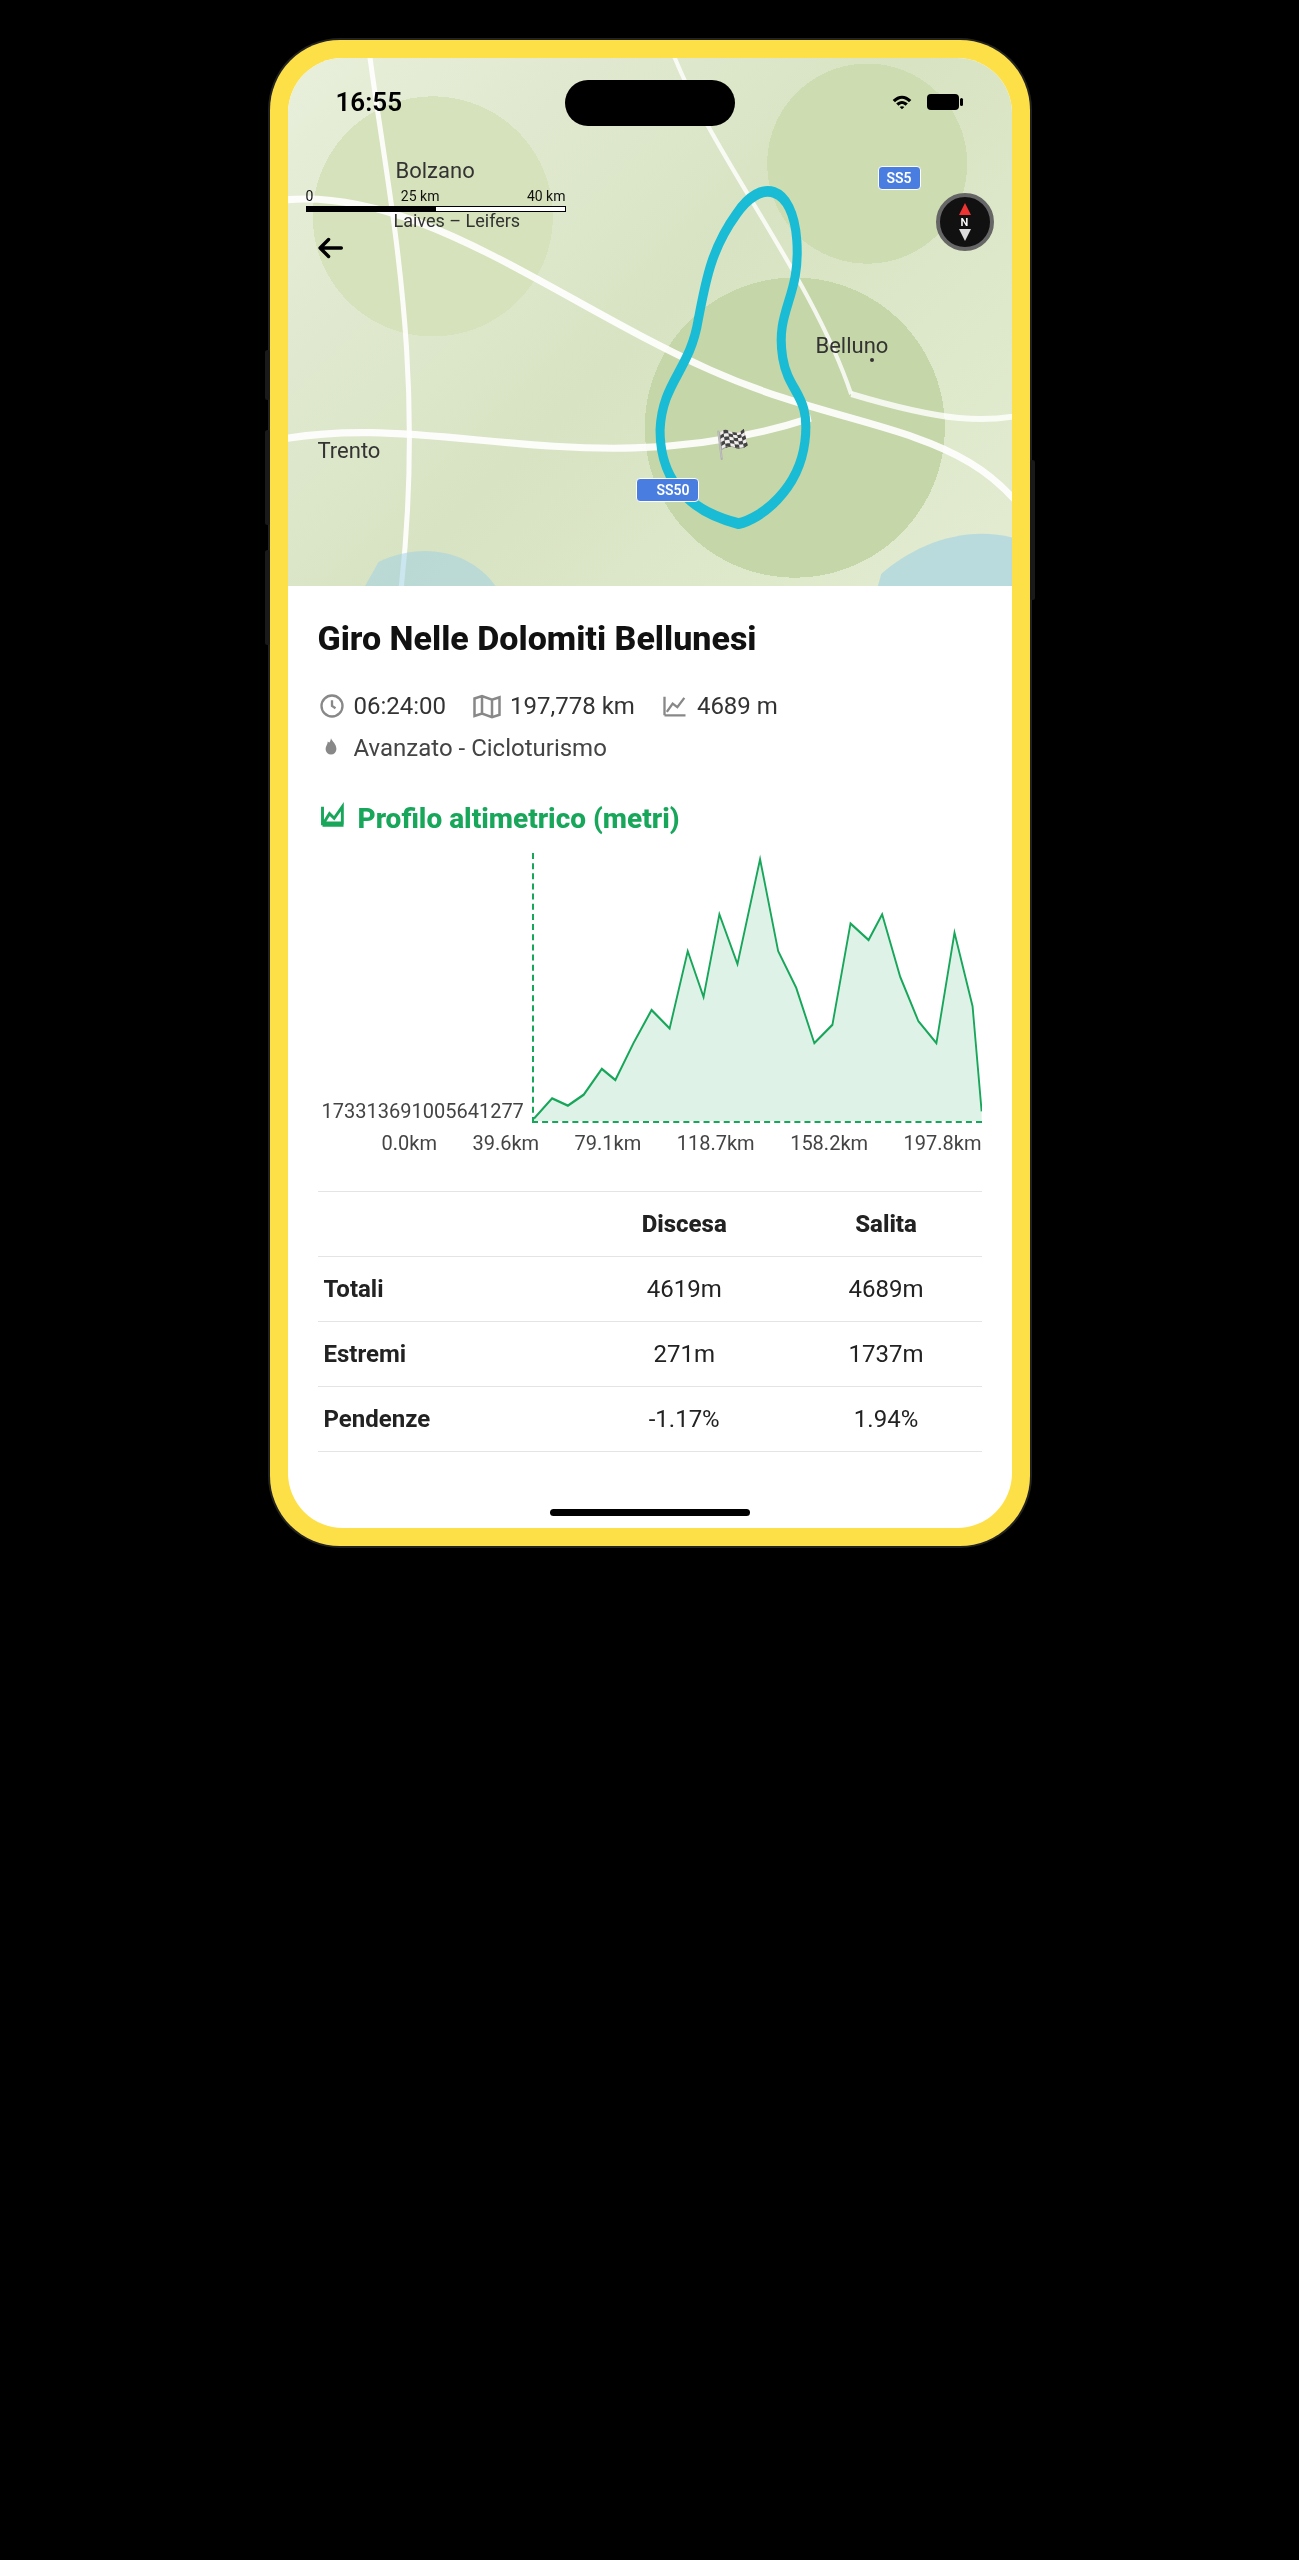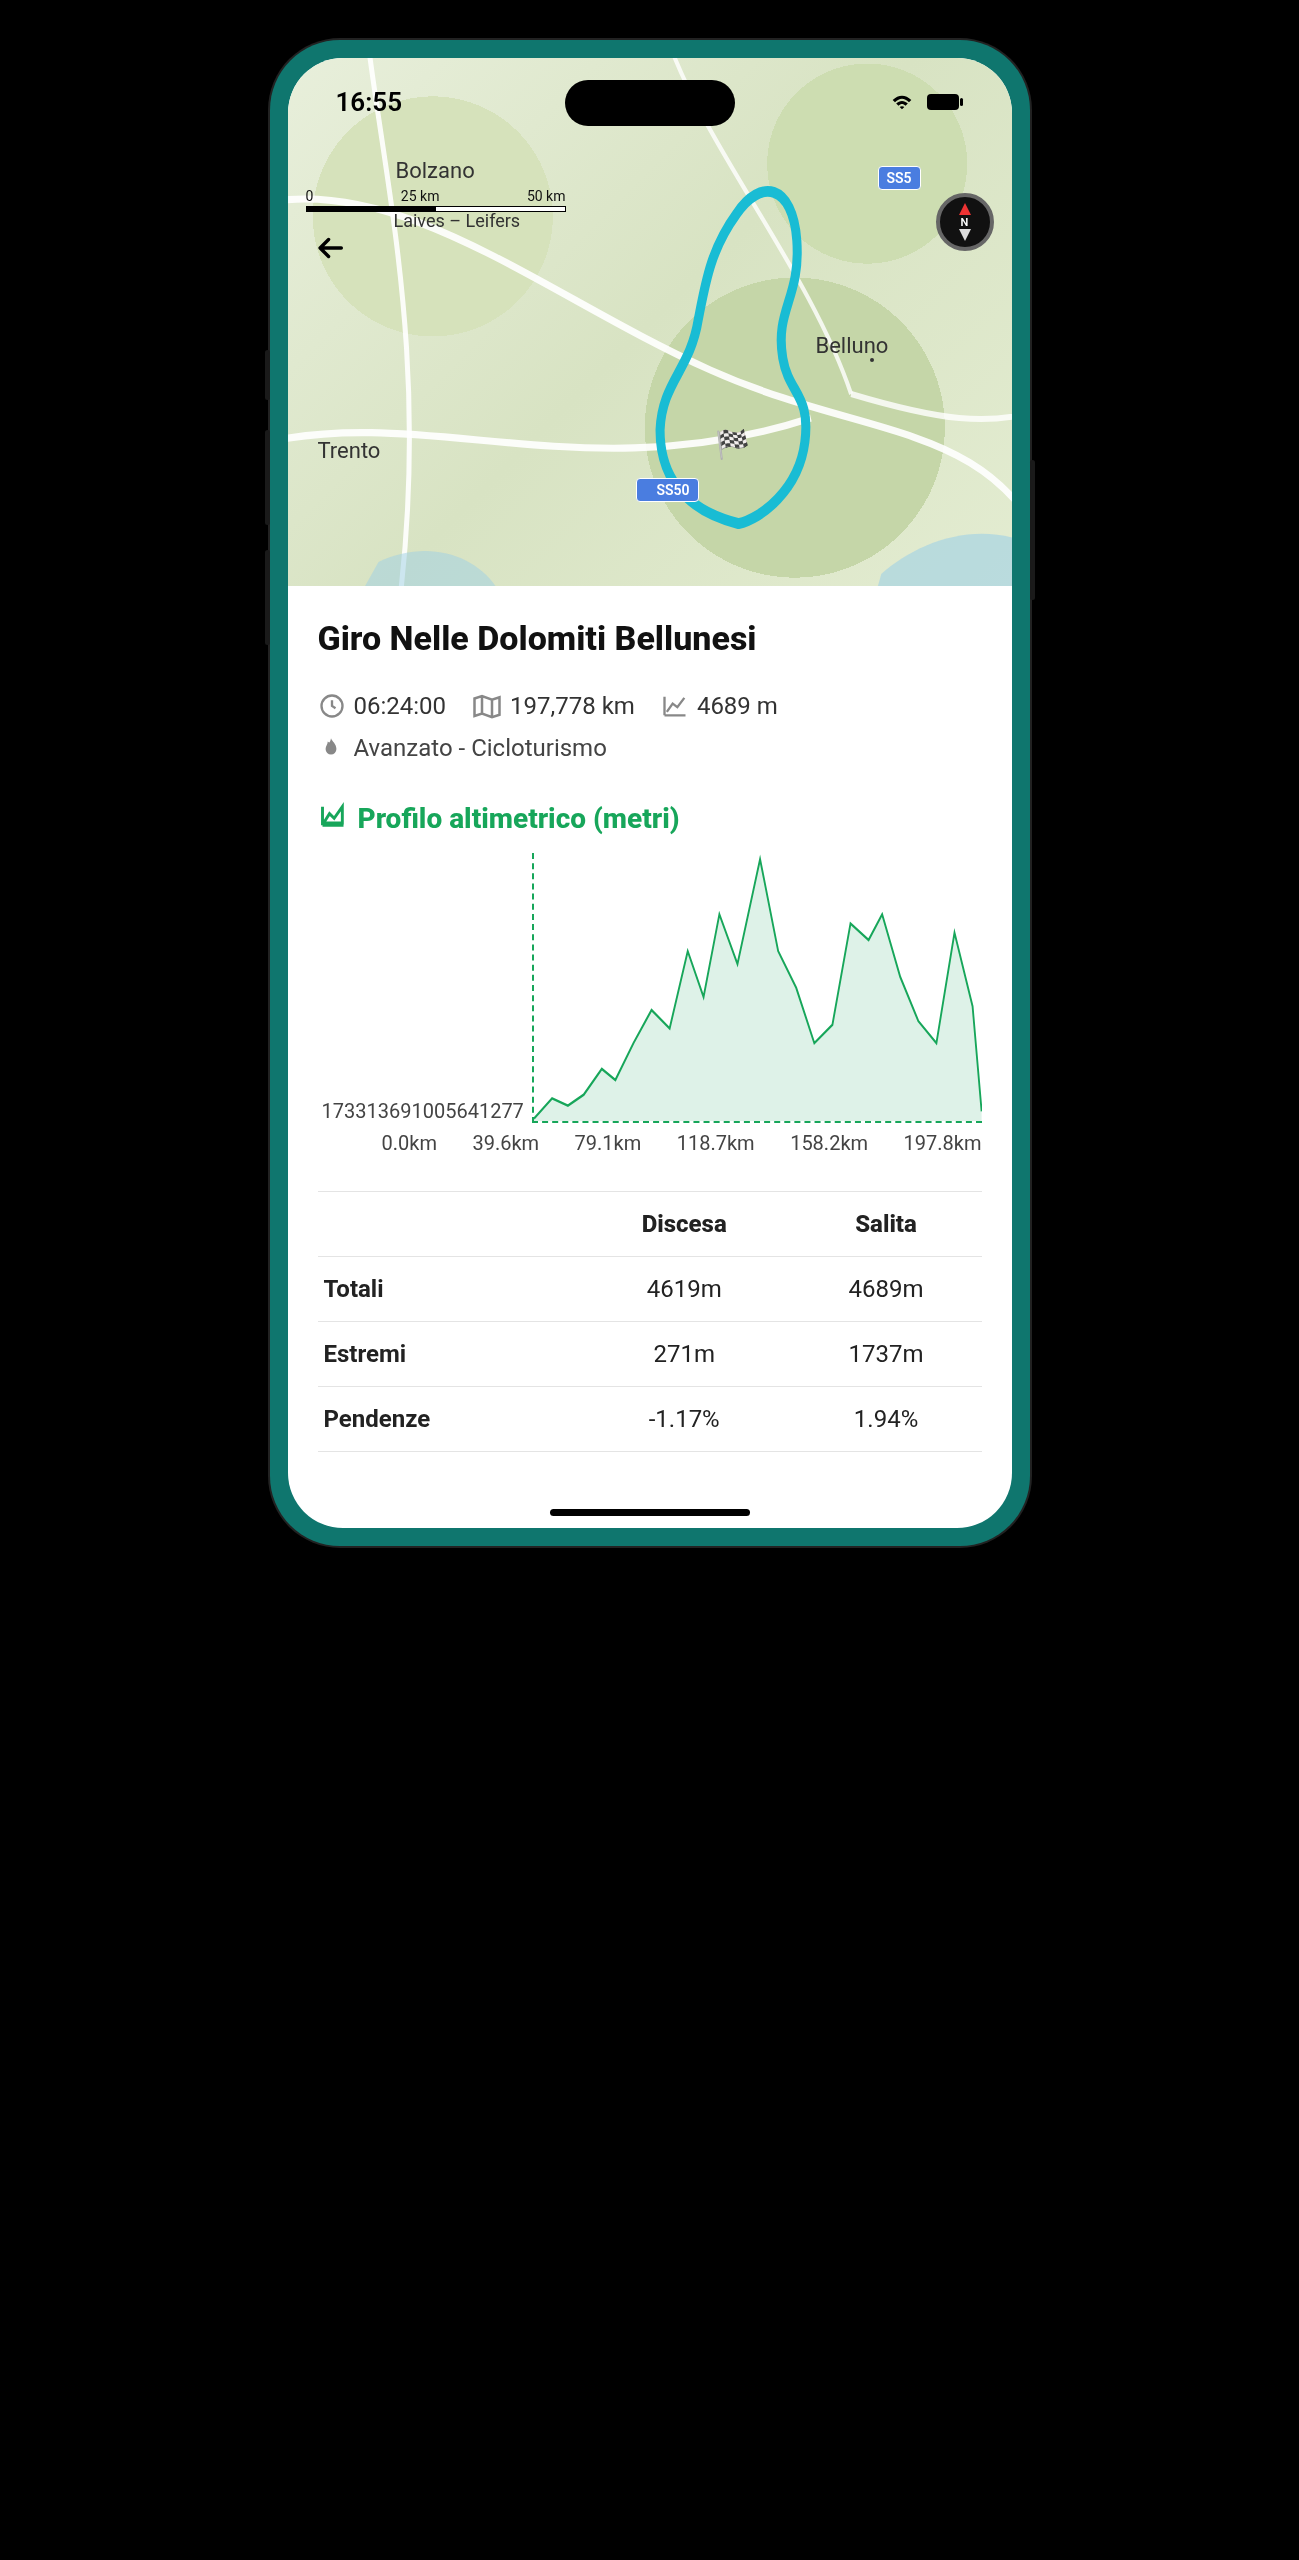--- a/index.html
+++ b/index.html
@@ -5,21 +5,21 @@
   * { box-sizing: border-box; margin: 0; padding: 0; }
   body {
     background: #000;
     font-family: -apple-system, BlinkMacSystemFont, "Segoe UI", Roboto, Helvetica, Arial, sans-serif;
     display: flex;
     justify-content: center;
     padding: 40px 20px;
   }
   .phone {
     width: 760px;
-    background: #0f766e;
+    background: #fde047;
     border-radius: 70px;
     padding: 18px;
     box-shadow: 0 0 0 2px #222, 0 0 40px rgba(0,0,0,.6);
     position: relative;
   }
   .screen {
     background: #fff;
     border-radius: 55px;
     overflow: hidden;
     position: relative;
@@ -264,21 +264,21 @@
       <div class="city-label" style="left:528px; top:275px;">Belluno</div>
       <div style="position:absolute; left:582px; top:300px; width:4px; height:4px; background:#333; border-radius:50%;"></div>
 
       <div class="road-badge" style="left:348px; top:420px;padding-left:20px;">SS50</div>
       <div class="road-badge" style="left:590px; top:108px;">SS5</div>
 
       <div class="scale-bar">
         <div class="ticks">
           <span>0</span>
           <span>25 km</span>
-          <span>50 km</span>
+          <span>40 km</span>
         </div>
         <div class="bar"></div>
       </div>
 
       <div class="back-btn">
         <svg width="34" height="34" viewBox="0 0 24 24">
             <path d="M20 12H5m0 0l6-6m-6 6l6 6" stroke="#000" stroke-width="2.4" fill="none" stroke-linecap="round" stroke-linejoin="round"></path>
           </svg>
       </div>
 

